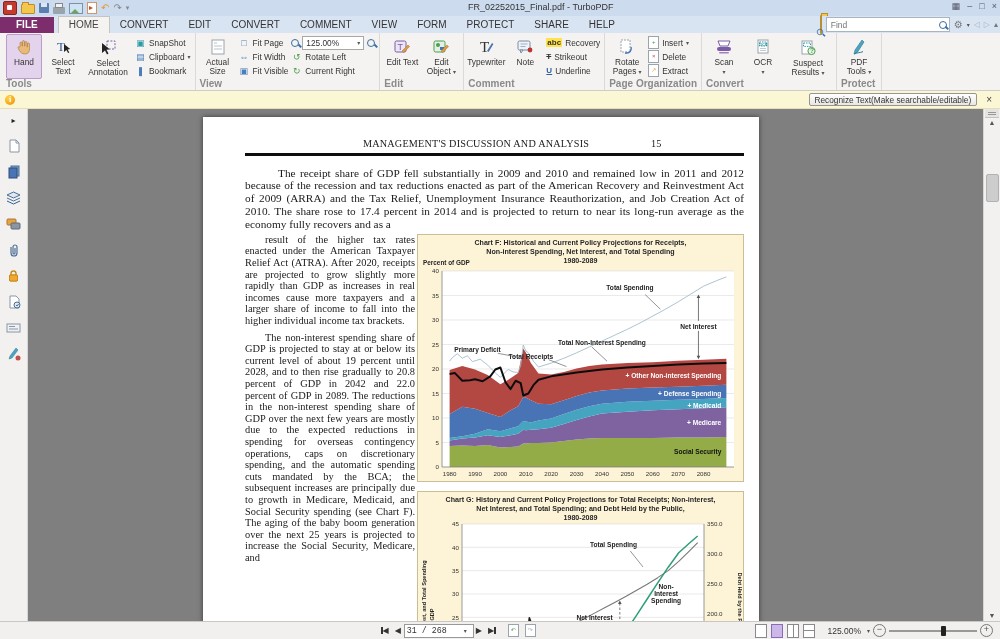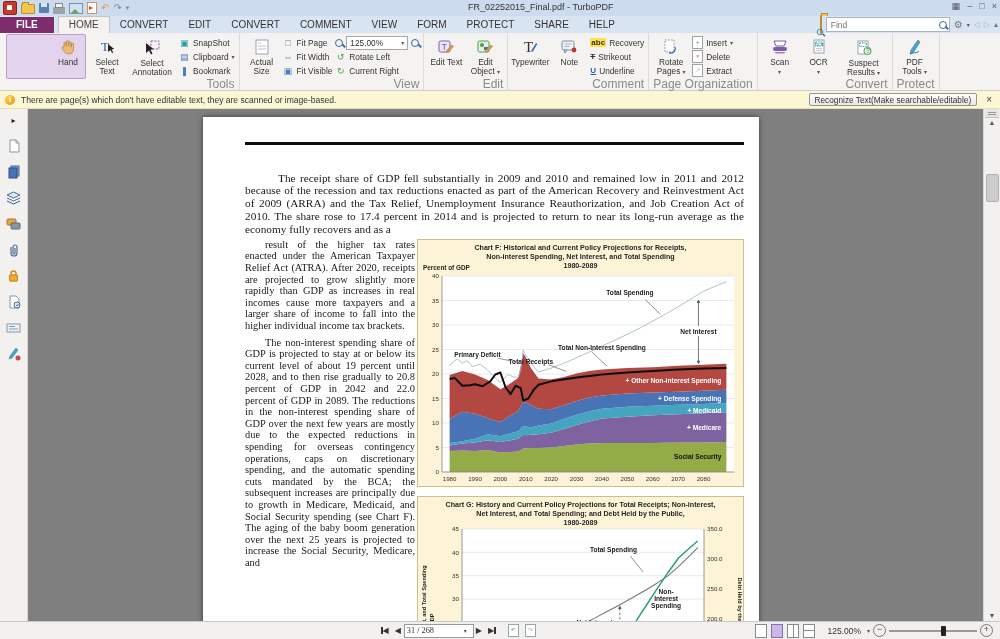--- a/index.html
+++ b/index.html
@@ -34,25 +34,25 @@
   .findwrap input{border:none;outline:none;flex:1;font-size:8.5px;font-family:"Liberation Sans",sans-serif;color:#555;min-width:0;}
   .i-mag{width:6px;height:6px;border:1.4px solid #3a6ea5;border-radius:50%;position:relative;display:inline-block;}
   .i-mag:after{content:"";position:absolute;width:4px;height:1.5px;background:#3a6ea5;transform:rotate(45deg);right:-3.5px;bottom:-1px;}
   .foldersearch{position:relative;}
   .foldersearch .i-mag{position:absolute;right:-2px;bottom:-2px;transform:scale(.8);}
   .navarrow{font-size:8px;color:#b0b6bd;}
   
   .ribbon{height:57px;background:#f4f3f1;border-bottom:1px solid #cfcdca;display:flex;padding-left:2px;flex:0 0 57px;}
   .rgroup{display:flex;flex-direction:column;border-right:1px solid #ddd9d4;padding:1px 4px 0 4px;}
   .rbody{flex:1;display:flex;align-items:stretch;gap:3px;}
-  .rlabel{font-size:12px;color:#8a8a8a;text-align:right;height:11px;line-height:10px;}
+  .rlabel{font-size:10px;color:#8a8a8a;text-align:left;height:11px;line-height:10px;font-weight:bold;}
   .bigbtn{display:flex;flex-direction:column;align-items:center;width:34px;font-size:8.3px;color:#333;text-align:center;line-height:1.08;padding-top:1px;border:1px solid transparent;border-radius:2px;}
   .bigbtn.wide{width:46px;justify-content:center;}
   .bigbtn .ric{height:22px;display:flex;align-items:center;justify-content:center;}
-  .bigbtn.active{background:#e3d3ec;border-color:#b99cc8;padding-left:44px;}
+  .bigbtn.active{background:#e3d3ec;border-color:#b99cc8;}
   .rstack{display:flex;flex-direction:column;gap:1px;padding-top:2px;}
   .smbtn{display:flex;align-items:center;gap:3px;font-size:8.3px;color:#333;height:13px;white-space:nowrap;}
   .smic{width:11px;text-align:center;font-size:9px;line-height:10px;}
   .blue{color:#4a7ebb;}.teal{color:#2e9aa8;}.green{color:#4d9e4d;}.orange{color:#e09a3c;}.red{color:#c0504d;}
   .caret{font-size:6px;color:#555;}
   .zcombo{display:flex;align-items:center;justify-content:space-between;border:1px solid #a8a8a8;background:#fff;height:12px;font-size:8.3px;padding:0 3px;width:54px;}
   .hl-ab{background:#ffe34d;padding:0 1px;font-size:8px;font-weight:bold;color:#333;}
   .st-ab{text-decoration:line-through;font-size:8px;font-weight:bold;color:#333;}
   .ul-ab{text-decoration:underline;font-size:8px;font-weight:bold;color:#2e5fa3;}
   .pgic{width:9px;height:11px;background:#fff;border:1px solid #9aa4ad;position:relative;font-size:6px;line-height:10px;text-align:center;}
@@ -65,41 +65,41 @@
   .main{flex:1;display:flex;min-height:0;}
   .sidebar{width:27px;background:#f2f1ef;border-right:1px solid #d8d6d3;display:flex;flex-direction:column;align-items:center;padding-top:3px;gap:10px;flex:0 0 27px;}
   .sb-item{width:18px;height:16px;display:flex;align-items:center;justify-content:center;}
   .canvas{flex:1;background:#7f7f7f;position:relative;overflow:hidden;}
   .page{position:absolute;left:175px;top:8px;width:556px;height:1100px;background:#fff;box-shadow:0 0 5px rgba(0,0,0,.55);
     font-family:"Liberation Serif",serif;color:#1a1a1a;}
   .page-inner{padding:21px 15px 0 42px;}
   .dochead{position:relative;width:462px;text-align:center;font-size:10.2px;letter-spacing:.2px;}
   .dochead .pno{position:absolute;left:406px;top:0;}
   .docrule{width:499px;height:2.5px;background:#0d0d0d;margin-top:4px;}
-  .para1{width:499px;margin-top:27px;font-size:11.3px;line-height:1.14;text-align:justify;text-indent:33px;}
+  .para1{width:499px;margin-top:11px;font-size:11.3px;line-height:1.14;text-align:justify;text-indent:33px;}
   .cols{display:flex;margin-top:3px;width:499px;}
   .colL{width:170px;font-size:10.4px;line-height:1.115;text-align:justify;}
   .colL p{margin:0 0 5px 0;text-indent:20px;}
   .colR{width:327px;margin-left:2px;}
   .chartbox{background:#fdf3d7;border:1px solid #cdbd93;margin-bottom:9px;}
   .chart-svg{display:block;}
   
   .vscroll{width:16px;background:#f2f1ef;border-left:1px solid #d8d6d3;display:flex;flex-direction:column;align-items:center;flex:0 0 16px;}
   .vs-split{width:14px;height:8px;background:#e6e4e1;border-bottom:1px solid #c5c3c0;display:flex;flex-direction:column;justify-content:center;gap:1px;align-items:center;}
   .vs-split i{display:block;width:8px;height:1px;background:#9a9894;}
   .vs-arrow{font-size:7px;color:#555;line-height:10px;height:10px;}
   .vs-track{flex:1;width:100%;position:relative;}
   .vs-thumb{position:absolute;top:46px;left:2px;width:11px;height:26px;background:#cdcdcd;border:1px solid #b2b2b2;border-radius:2px;}
   
   .statusbar{height:17px;background:#f1f0ee;border-top:1px solid #c9c7c4;display:flex;align-items:center;font-size:8.5px;color:#333;flex:0 0 17px;}
   .sb-spacer{width:378px;}
   .navbtn{display:flex;align-items:center;padding:0 3px;color:#333;font-size:8px;}
   .navbtn .bar{width:1.5px;height:7px;background:#333;}
   .navbtn.dim{color:#999;}
-  .pagefield{width:64px;height:12px;border:1px solid #999;font-size:8.3px;font-family:Liberation Serif, serif;padding:0 2px;color:#333;background:#fff;}
+  .pagefield{width:64px;height:12px;border:1px solid #999;font-size:8.3px;font-family:Liberation Mono, monospace;padding:0 2px;color:#333;background:#fff;}
   .viewic{width:10px;height:12px;border:1px solid #8a8a8a;background:#fff;margin:0 2px;position:relative;}
   .viewic.hl{background:#cbb8e8;border-color:#8a6bb8;}
   .viewic.two:after{content:"";position:absolute;left:4.5px;top:0;bottom:0;width:1px;background:#8a8a8a;}
   .viewic.split:after{content:"";position:absolute;left:0;right:0;top:5px;height:1px;background:#8a8a8a;}
   .zoombtn{width:11px;height:11px;border:1px solid #777;border-radius:50%;text-align:center;line-height:9px;font-size:9px;color:#555;margin:0 3px;}
   .ztrack{width:88px;height:2px;background:#999;position:relative;}
   .zthumb{position:absolute;left:52px;top:-4px;width:5px;height:10px;background:#222;border-radius:1px;}
 </style>
 </head>
 <body>
@@ -396,21 +396,20 @@
           </span>
           <span><span>PDF Tools</span> <span class="caret">▾</span></span>
         </div>
       </div>
       <div class="rlabel">Protect</div>
     </div>
   </div>
 
   <div class="notif">
     <span class="notif-ic">i</span>
-    <span>There are page(s) which don't have editable text, they are scanned or image-based.</span>
     <button class="notif-btn">Recognize Text(Make searchable/editable)</button>
     <span class="notif-x">×</span>
   </div>
 
   <div class="main">
 
     <div class="sidebar">
       <div class="sb-item" style="font-size:8px;color:#222;">▸</div>
       <div class="sb-item">
         <svg width="14" height="14" viewBox="0 0 14 14">
@@ -466,20 +465,24 @@
         <svg width="14" height="14" viewBox="0 0 14 14">
             <path d="M9 1L3 9l-1 3 3-1 6-8z" fill="#4aa3c0" stroke="#2e7a96" stroke-width=".5"></path>
             <circle cx="11" cy="11" r="2.5" fill="#c0504d"></circle>
           </svg>
       </div>
     </div>
 
     <div class="canvas">
       <div class="page">
         <div class="page-inner">
+          <div class="dochead">
+            <span>MANAGEMENT'S DISCUSSION AND ANALYSIS</span>
+            <span class="pno">15</span>
+          </div>
           <div class="docrule"></div>
           <div class="para1">The receipt share of GDP fell substantially in 2009 and 2010 and remained low in 2011 and 2012 because of the recession and tax reductions enacted as part of the American Recovery and Reinvestment Act of 2009 (ARRA) and the Tax Relief, Unemployment Insurance Reauthorization, and Job Creation Act of 2010.  The share rose to 17.4 percent in 2014 and is projected to return to near its long-run average as the economy fully recovers and as a</div>
           <div class="cols">
             <div class="colL">
               <p>result of the higher tax rates enacted under the American Taxpayer Relief Act (ATRA). After 2020, receipts are projected to grow slightly more rapidly than GDP as increases in real incomes cause more taxpayers and a larger share of income to fall into the higher individual income tax brackets.</p>
               <p>The non-interest spending share of GDP is projected to stay at or below its current level of about 19 percent until 2028, and to then rise gradually to 20.8 percent of GDP in 2042 and 22.0 percent of GDP in 2089.  The reductions in the non-interest spending share of GDP over the next few years are mostly due to the expected reductions in spending for overseas contingency operations, caps on discretionary spending, and the automatic spending cuts mandated by the BCA; the subsequent increases are principally due to growth in Medicare, Medicaid, and Social Security spending (see Chart F). The aging of the baby boom generation over the next 25 years is projected to increase the Social Security, Medicare, and</p>
             </div>
             <div class="colR">
               <div class="chartbox">
                 <svg class="chart-svg" width="325" height="246" viewBox="0 0 325 246">

